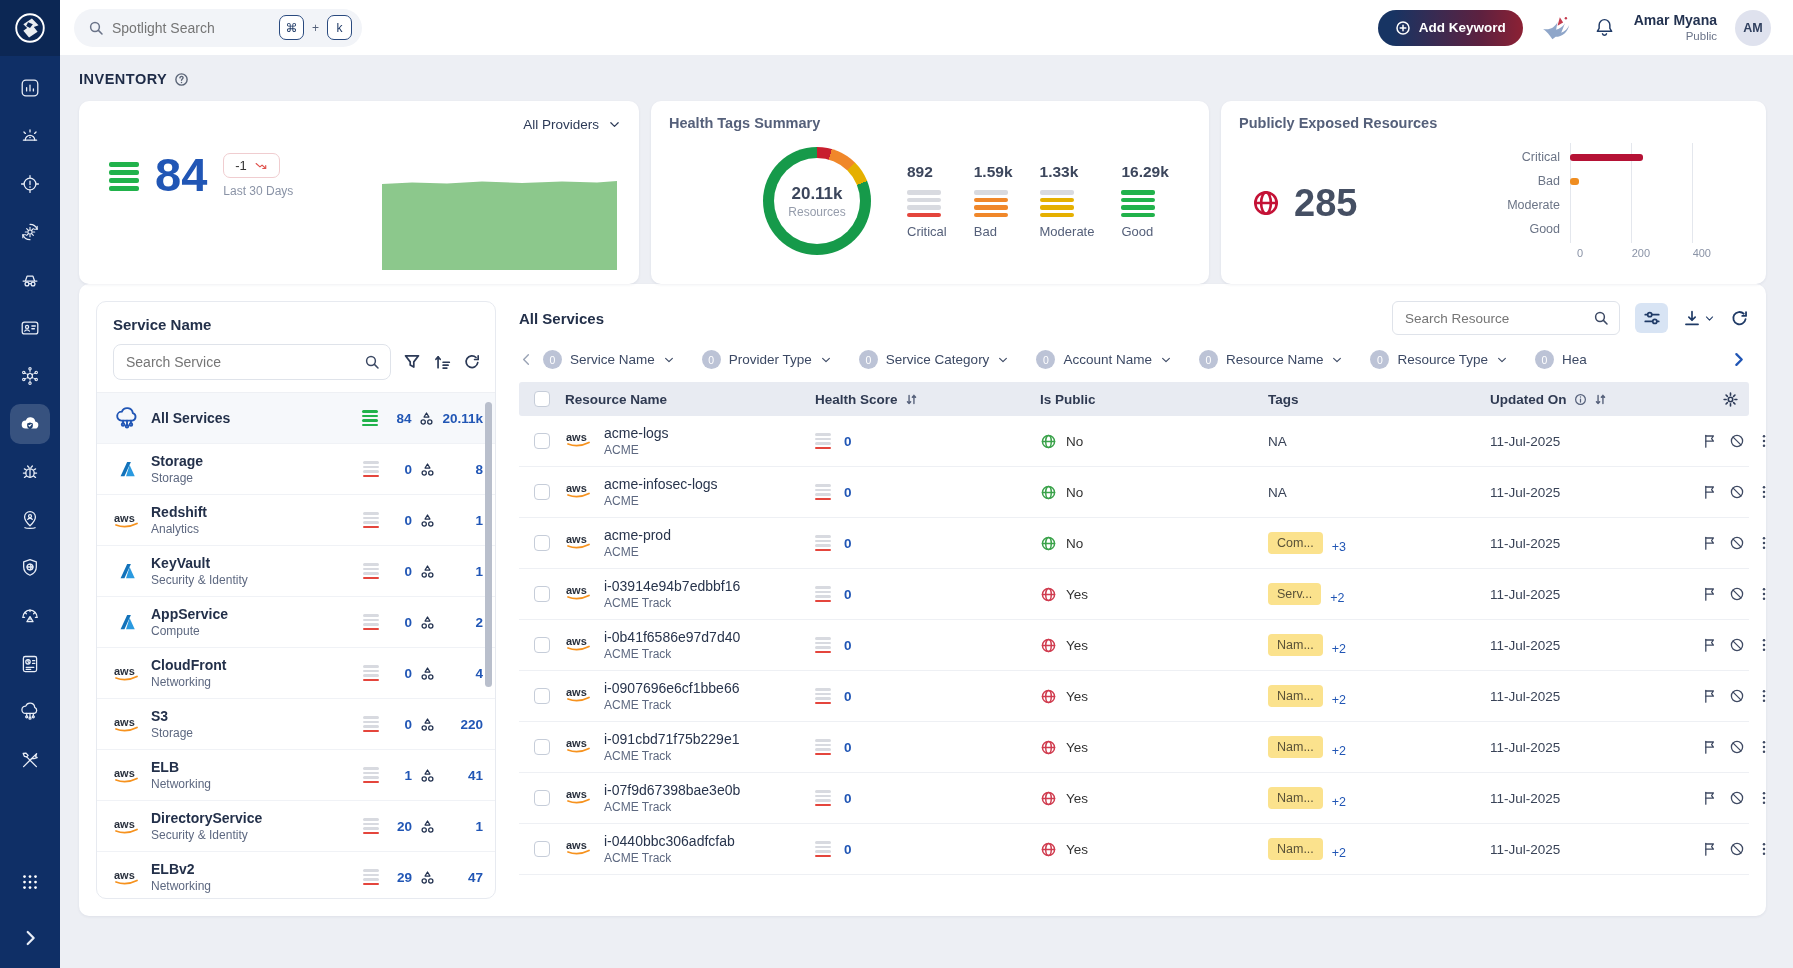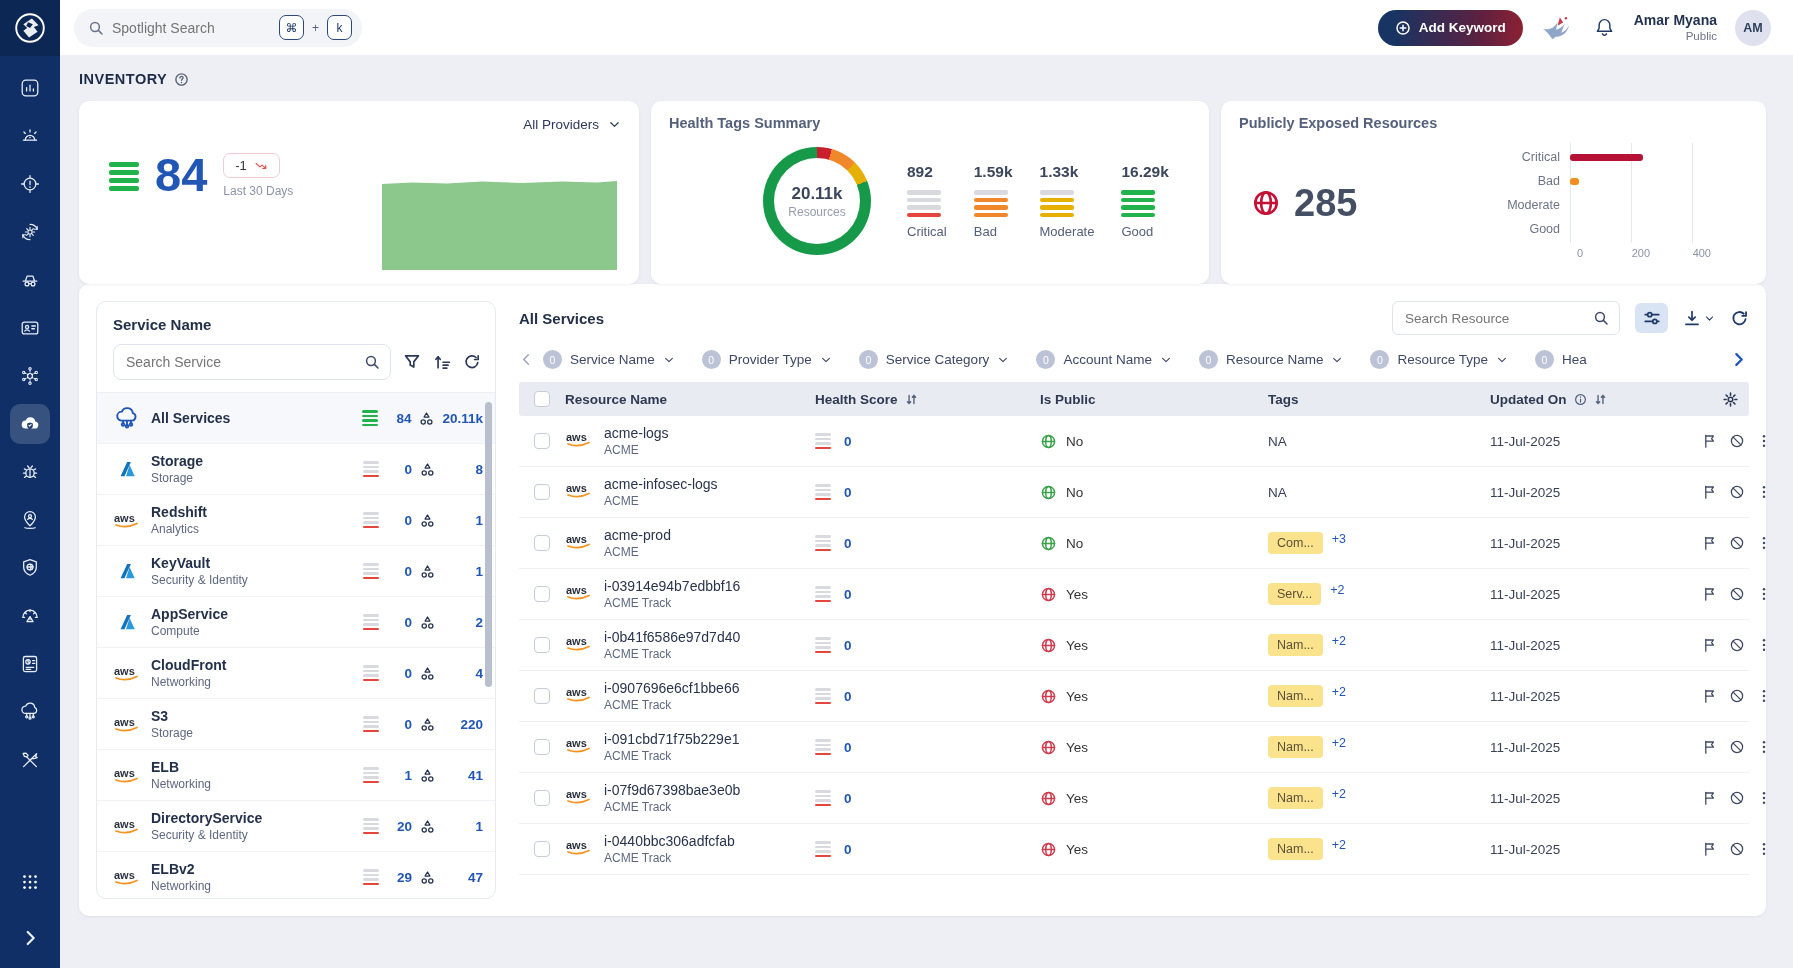--- a/index.html
+++ b/index.html
@@ -126,21 +126,21 @@
 .c-gear .ic{width:17px;height:17px;color:#2c3a57}
 .cb{width:16px;height:16px;border:1.4px solid #c6cdd9;border-radius:4px;background:#fff;cursor:pointer;display:inline-block}
 .trow{height:51px;border-bottom:1px solid #eef0f4;background:#fff}
 .rn{display:flex;align-items:center;gap:11px}
 .rn-nm{font-size:14px;color:#28344c}
 .rn-ac{font-size:12px;color:#5d6880;margin-top:2px}
 .hs{display:flex;align-items:center;gap:13px}
 .hs .v{color:#2156b5;font-size:13.5px;font-weight:bold}
 .pub{display:flex;align-items:center;gap:9px;font-size:13.5px;color:#333}
 .pub .ic{width:17px;height:17px}
-.tags-c{font-size:13.5px;color:#394357;display:flex;align-items:flex-start}
+.tags-c{font-size:13.5px;color:#394357;display:flex;align-items:flex-end}
 .tagchip{background:#fbe28d;border-radius:4px;padding:4px 9px;font-size:12.5px;color:#5a5238}
 .more{color:#2156b5;font-size:12.5px;margin-left:9px}
 .upd{font-size:13.5px;color:#394357}
 .acts{display:flex;align-items:center;gap:11px;justify-content:flex-end;color:#3f4a63;padding-right:8px}
 .acts .ic{width:16px;height:16px;cursor:pointer}
 </style>
 </head>
 <body>
 
 <div class="app">

